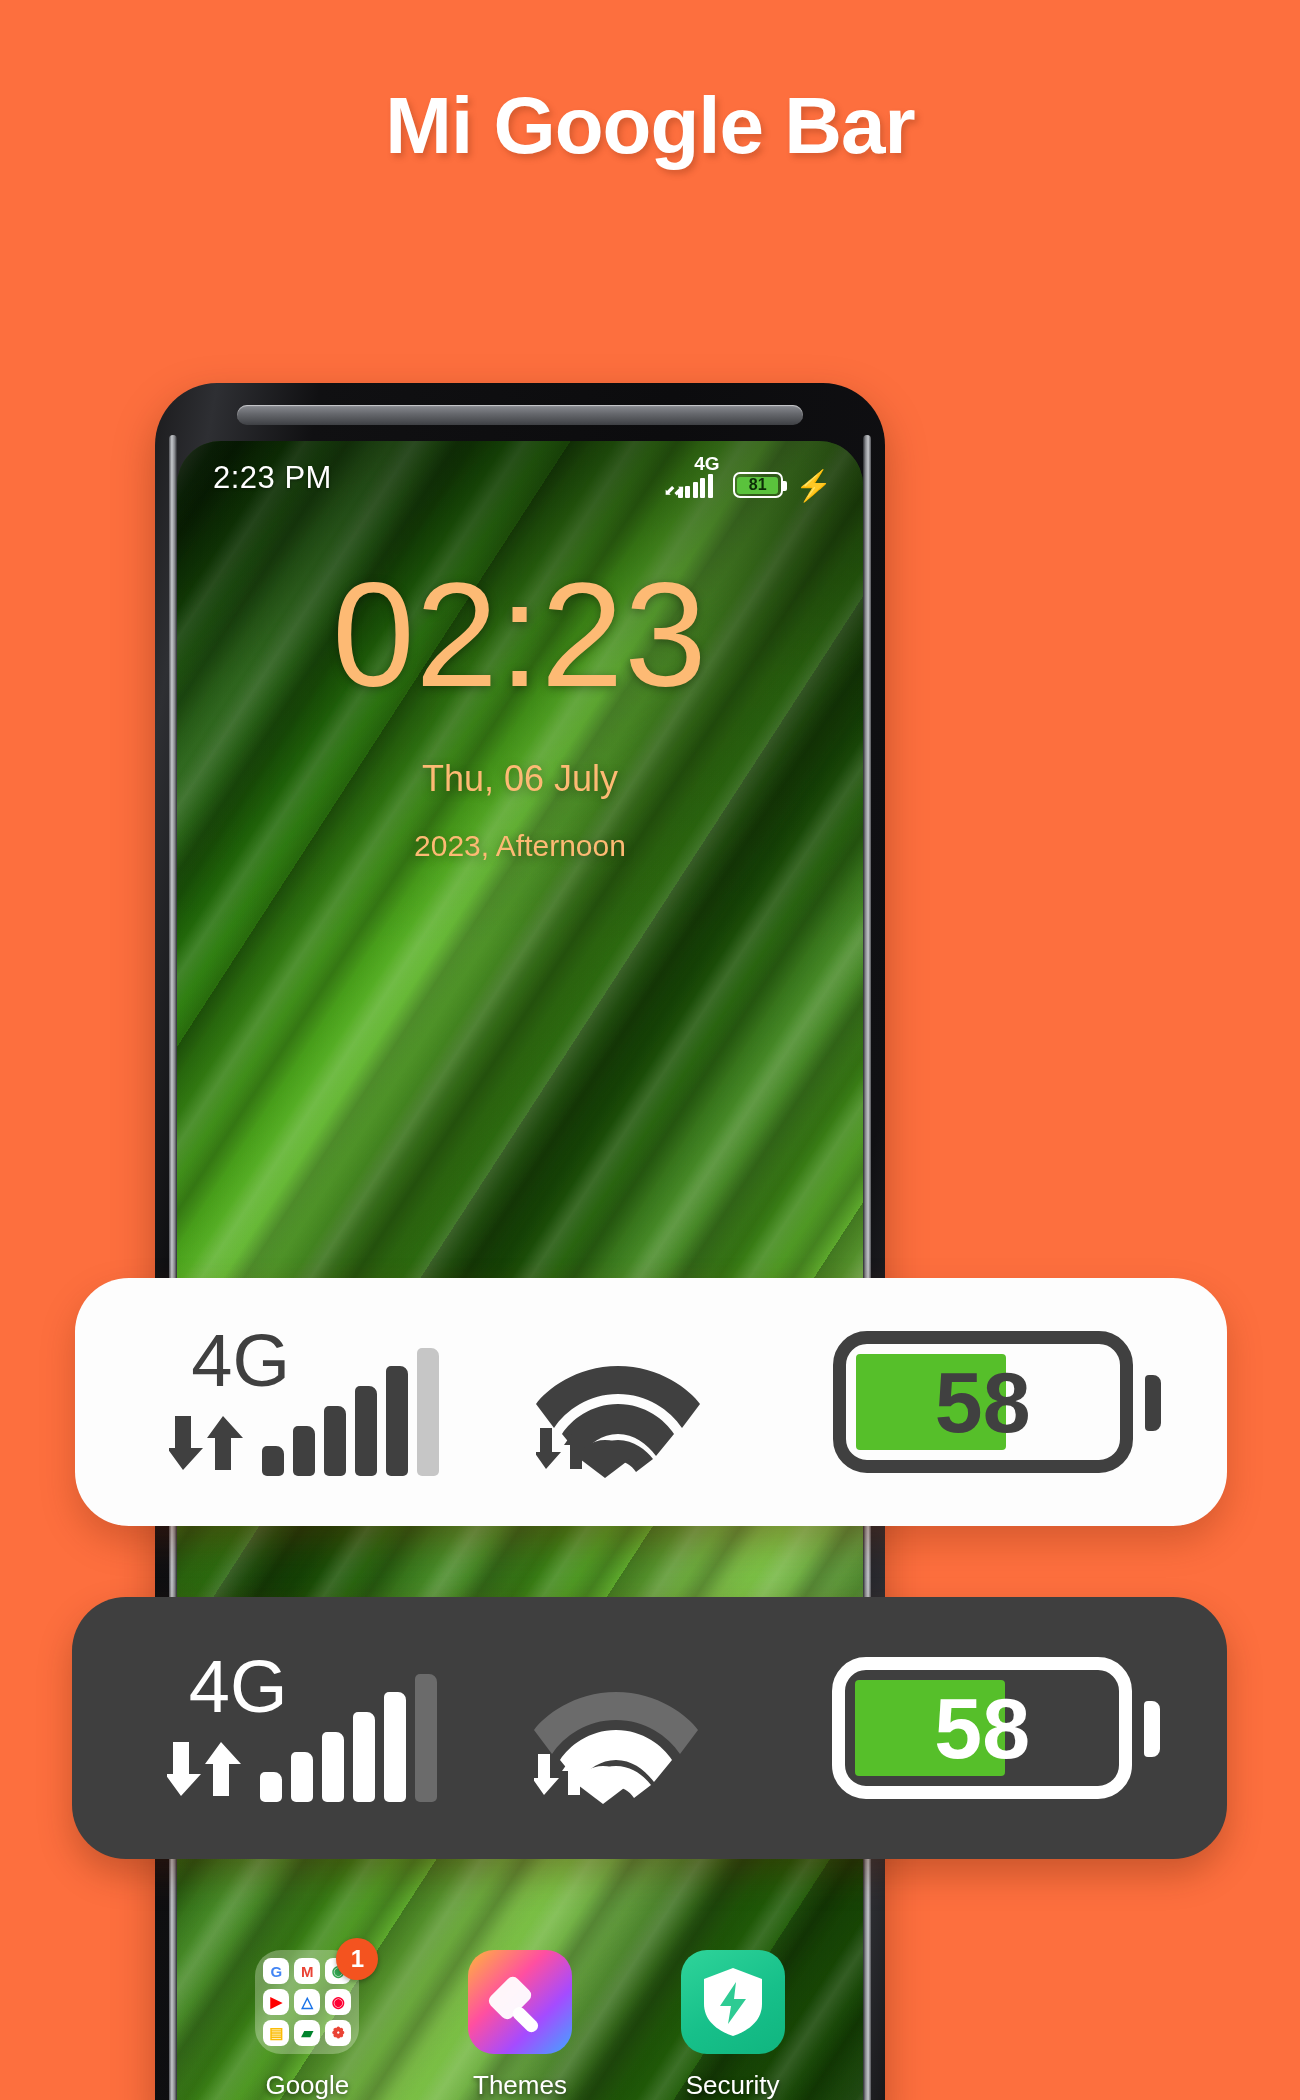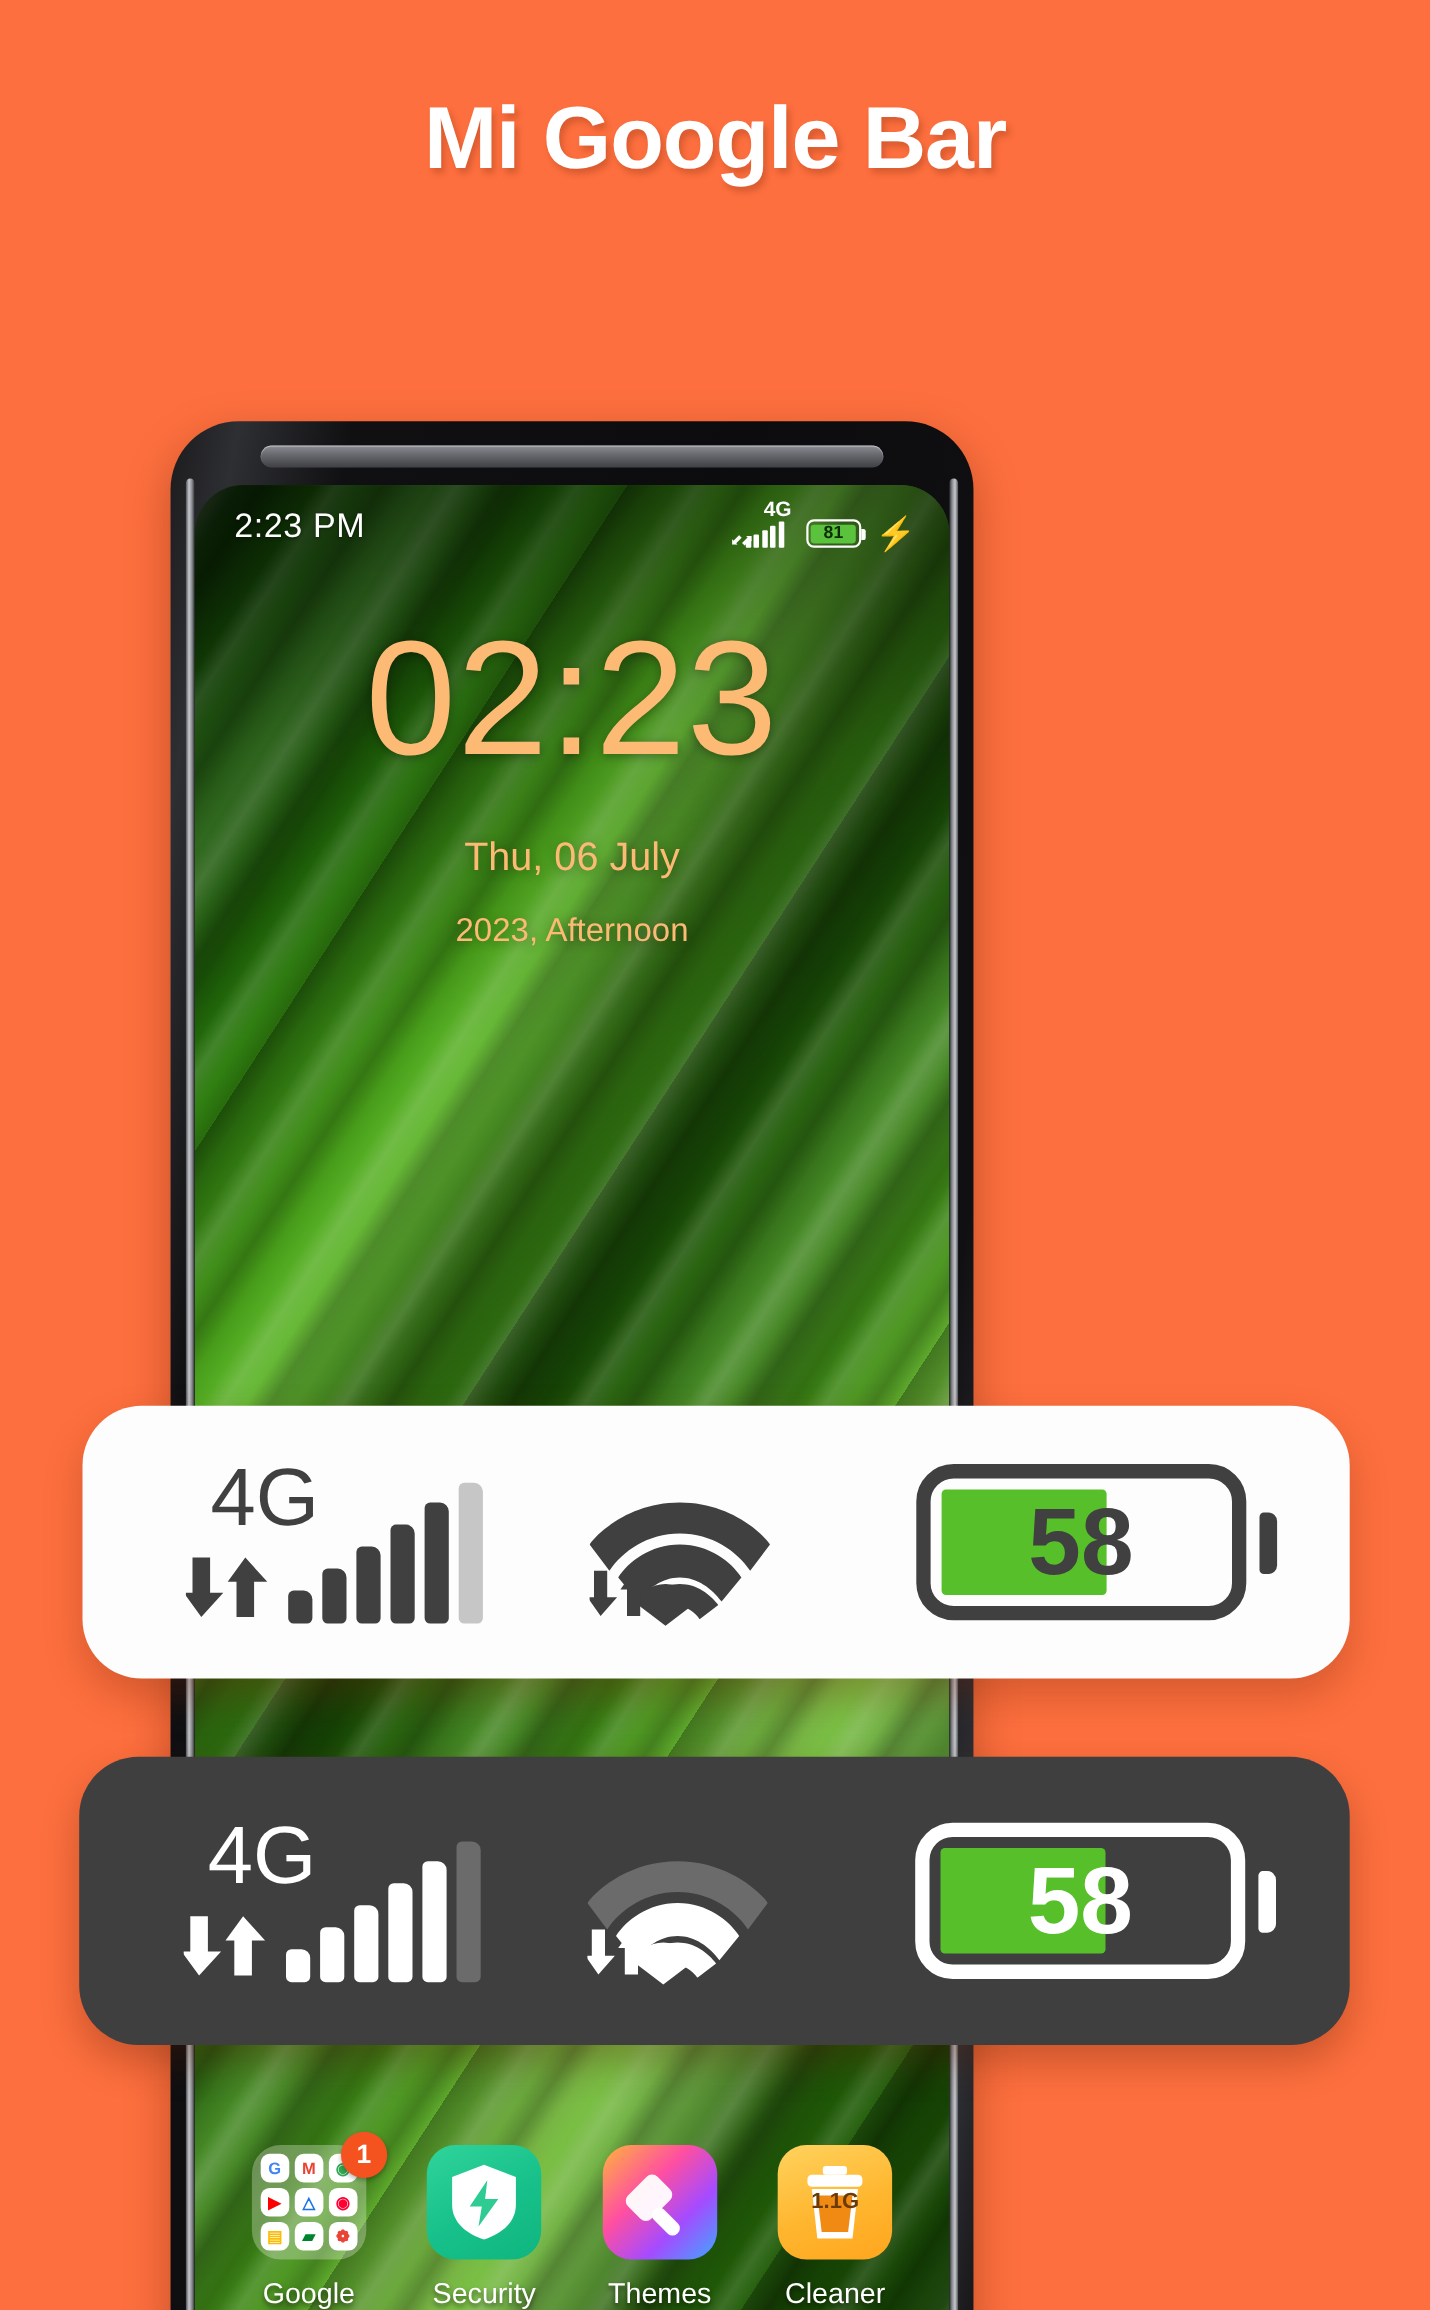--- a/index.html
+++ b/index.html
@@ -298,51 +298,39 @@
             <div class="mini" style="color:#ff0033">◉</div>
             <div class="mini" style="color:#fbbc04">▤</div>
             <div class="mini" style="color:#00832d">▰</div>
             <div class="mini" style="color:#ea4335">❁</div>
           </div>
           <div class="badge">1</div>
           <div class="app-label">Google</div>
         </div>
 
         <div class="app">
+          <div class="app-tile t-themes">
+            <svg width="74" height="74" viewBox="0 0 74 74">
+              <rect x="8" y="18" width="38" height="30" rx="7" fill="#ffffff" opacity="0.95" transform="rotate(-45 27 33)"></rect>
+              <rect x="36" y="40" width="13" height="30" rx="6" fill="#ffffff" transform="rotate(-45 42 55)"></rect>
+            </svg>
+          </div>
+          <div class="app-label">Themes</div>
+        </div>
+
+        <div class="app">
           <div class="app-tile t-security">
             <svg width="66" height="72" viewBox="0 0 66 72">
               <path d="M33 2 L62 13 V38 C62 55 48 65 33 70 C18 65 4 55 4 38 V13 Z" fill="#ffffff"></path>
               <path d="M36 16 L20 40 H31 L28 58 L46 33 H34 Z" fill="#2ecb93"></path>
             </svg>
           </div>
           <div class="app-label">Security</div>
         </div>
 
-        <div class="app">
-          <div class="app-tile t-themes">
-            <svg width="74" height="74" viewBox="0 0 74 74">
-              <rect x="8" y="18" width="38" height="30" rx="7" fill="#ffffff" opacity="0.95" transform="rotate(-45 27 33)"></rect>
-              <rect x="36" y="40" width="13" height="30" rx="6" fill="#ffffff" transform="rotate(-45 42 55)"></rect>
-            </svg>
-          </div>
-          <div class="app-label">Themes</div>
-        </div>
-
-        <div class="app">
-          <div class="app-tile t-cleaner">
-            <svg width="66" height="74" viewBox="0 0 66 74">
-              <rect x="22" y="4" width="22" height="8" rx="3" fill="#ffffff"></rect>
-              <rect x="8" y="12" width="50" height="11" rx="4" fill="#ffffff"></rect>
-              <path d="M12 25 H54 L49 70 H17 Z" fill="#ffffff"></path>
-              <path d="M17 31 H49 L45 64 H21 Z" fill="#f08a13"></path>
-            </svg>
-            <span style="position:absolute;left:0;right:0;top:40px;text-align:center;font-size:20px;font-weight:600;color:#6b3a05">1.1G</span>
-          </div>
-          <div class="app-label">Cleaner</div>
-        </div>
 
       </div>
     </div>
   </div>
 </div>
 
 <div class="card card-light">
 
   <div class="big-sig ink-dark">
     <span class="big-4g">4G</span>

